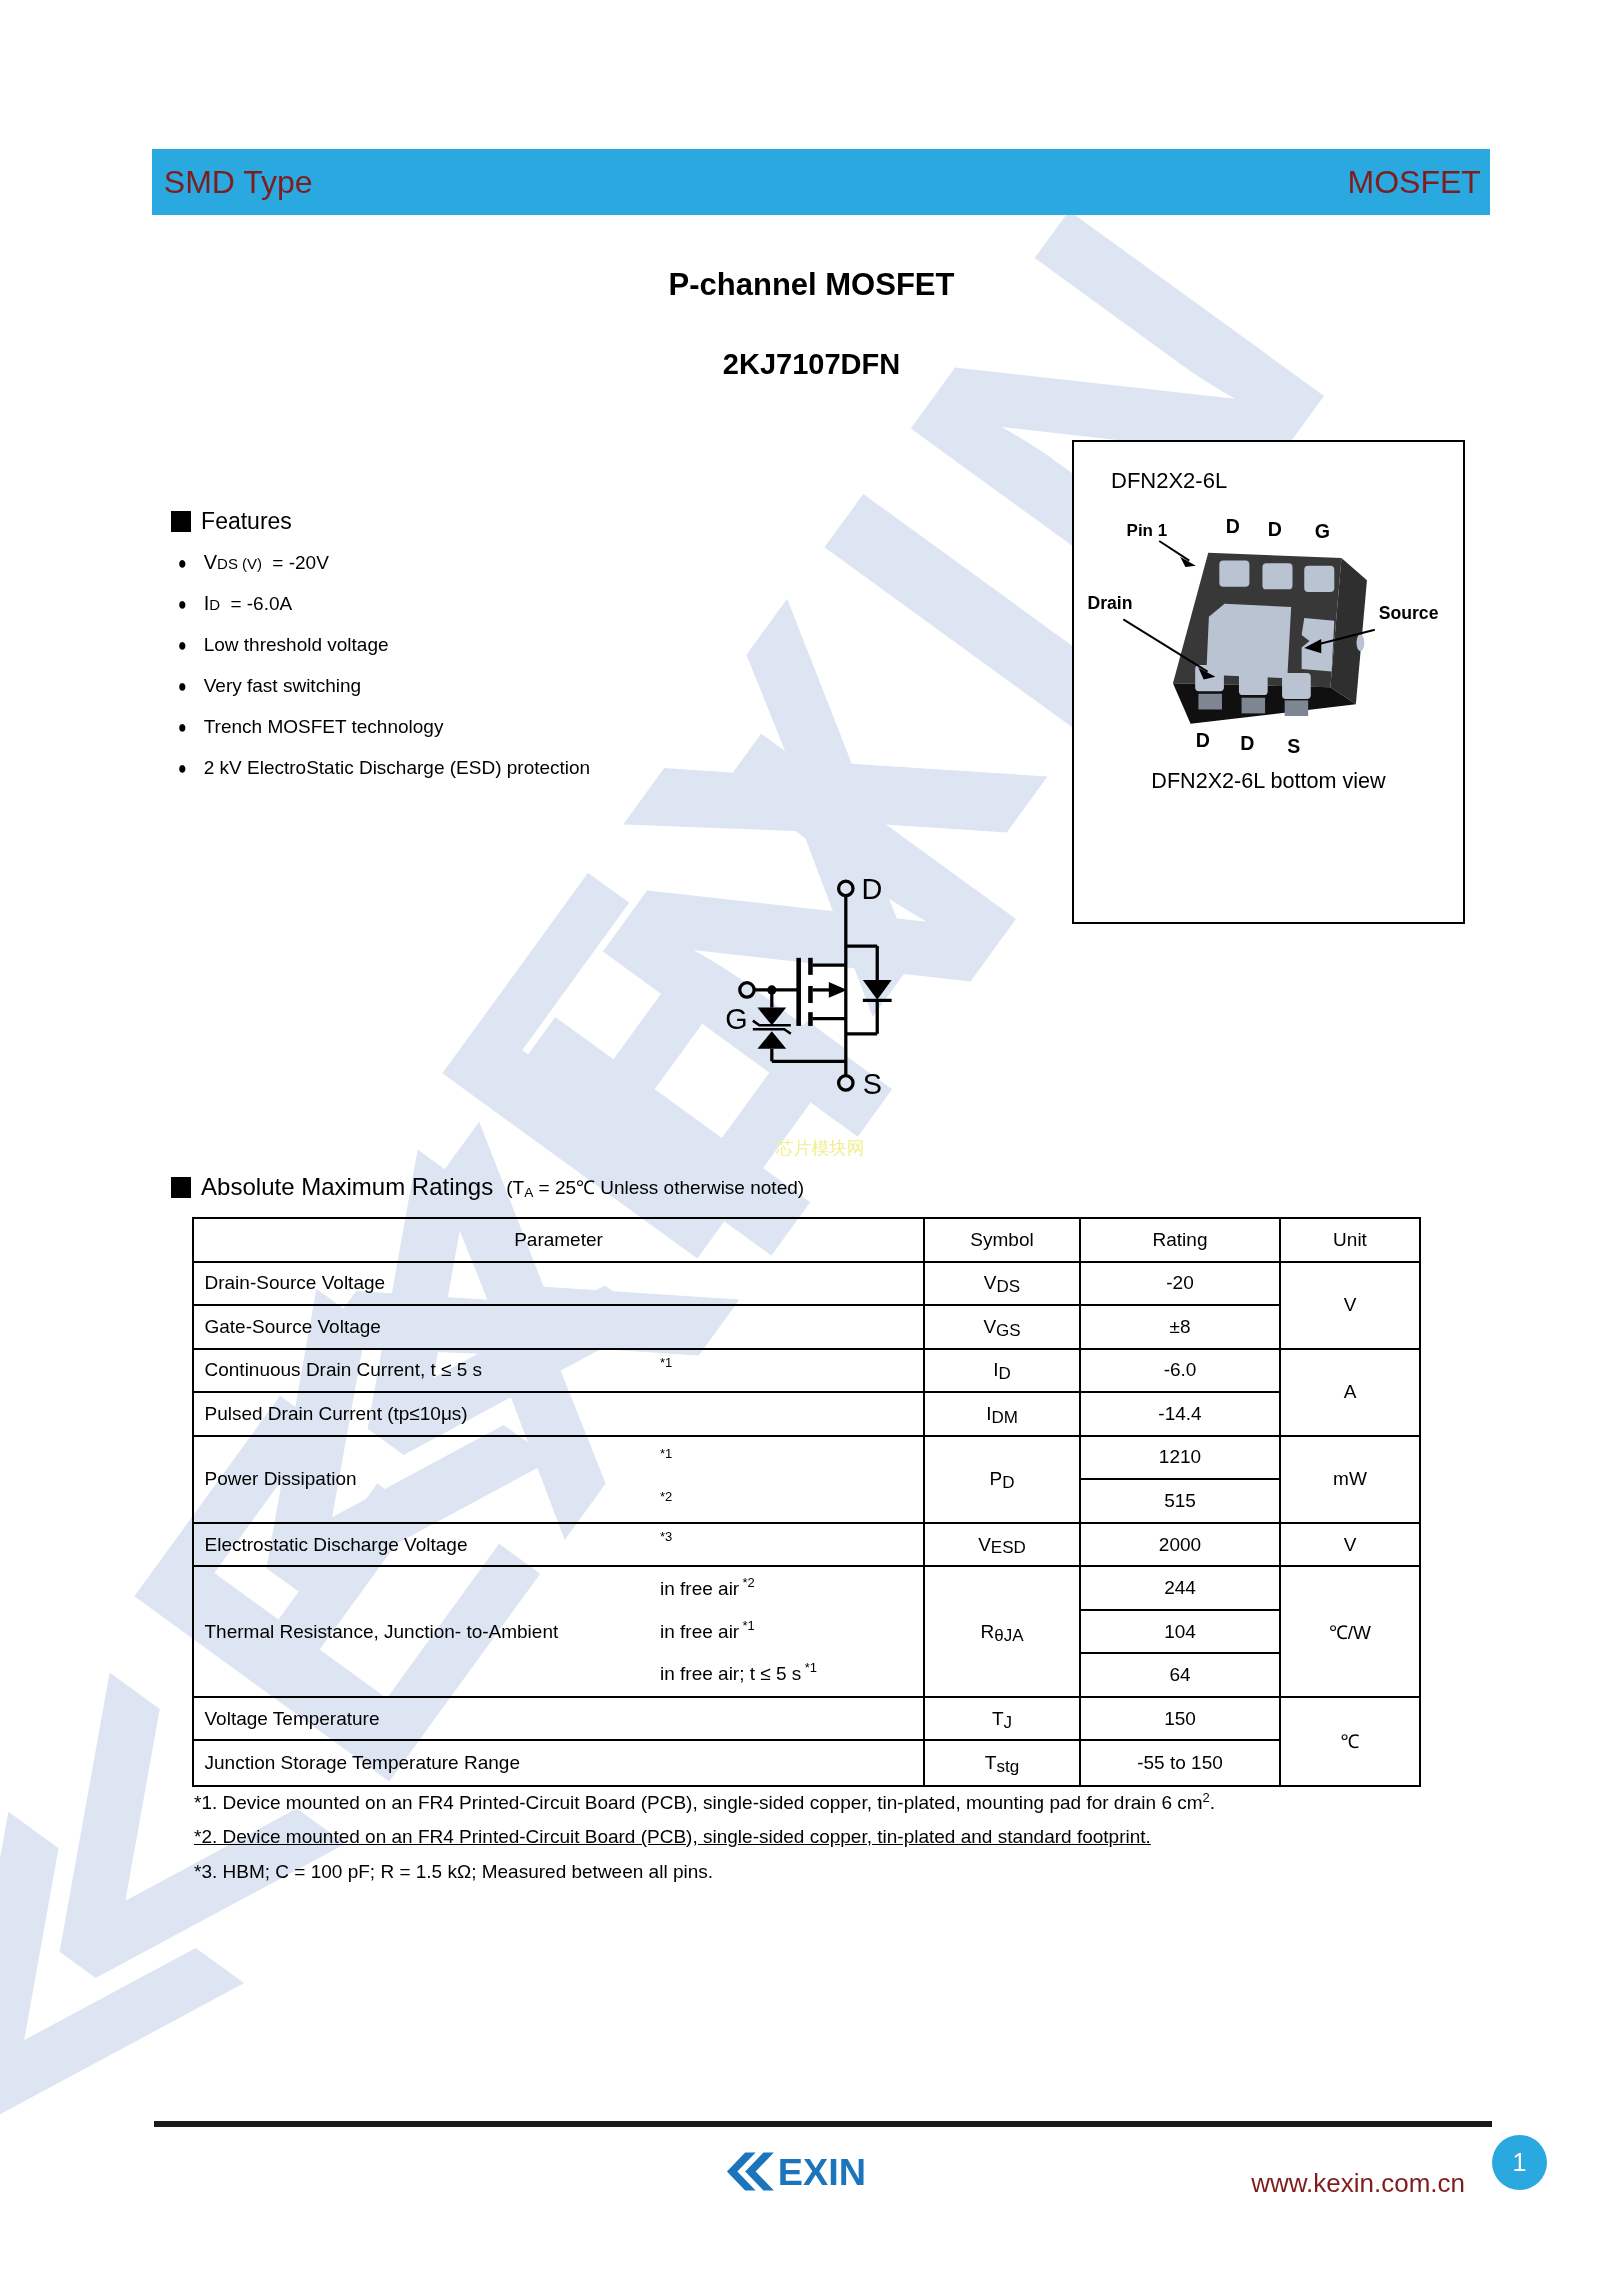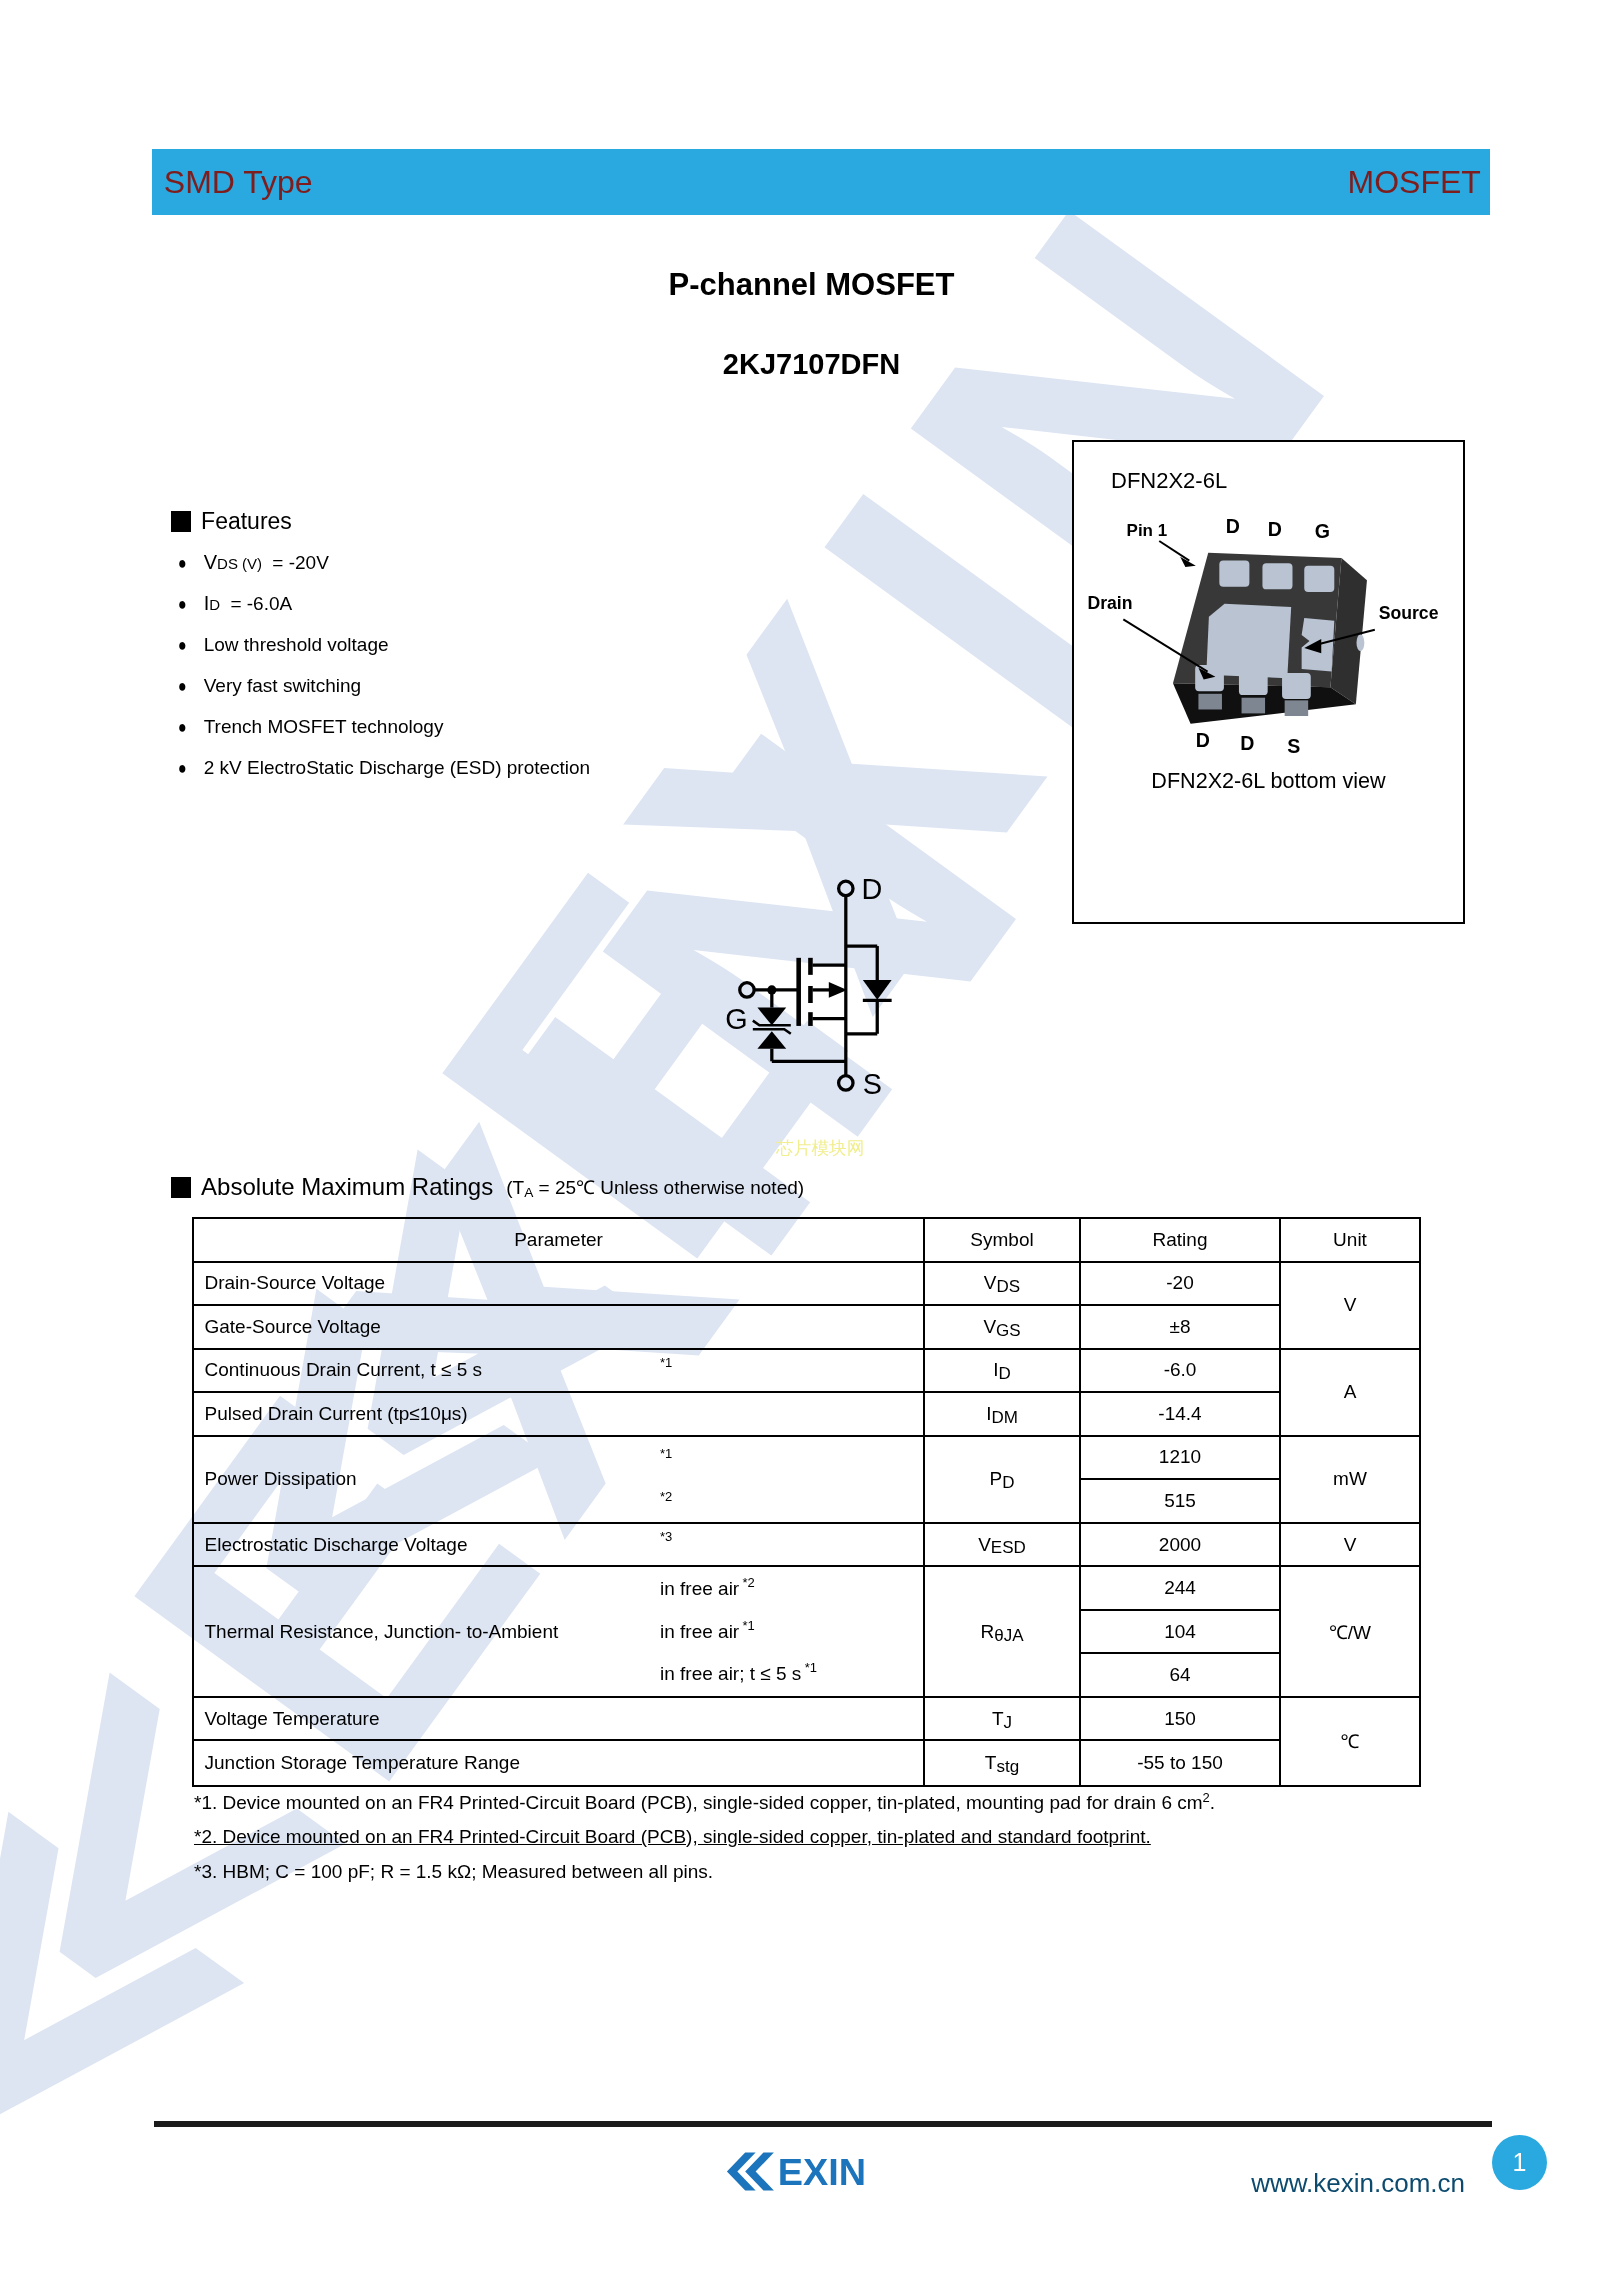--- a/index.html
+++ b/index.html
@@ -81,21 +81,21 @@
   #fn1{top:1792px;}
   #fn2{top:1826px;text-decoration:underline;}
   #fn3{top:1861px;}
   .fnsup{font-size:13px;position:relative;top:-7.2px;}
 
   
   #footer-rule{position:absolute;left:154px;top:2121px;width:1338px;height:5.9px;background:#1a1a1a;}
   #logo{position:absolute;left:723px;top:2151px;}
   #logo text{font-family:"Liberation Sans",sans-serif;font-weight:bold;}
   #footer-url{position:absolute;left:1112px;top:2168px;width:353px;text-align:right;
-      font-size:26px;color:#0c4a6e;}
+      font-size:26px;color:#7f1d1d;}
   #page-badge{position:absolute;left:1492px;top:2135px;width:55px;height:55px;border-radius:50%;
       background:#29a9e0;color:#fff;font-size:25px;display:flex;align-items:center;justify-content:center;}
 </style>
 </head>
 <body>
 
 <div id="page">
 
   <div class="wm" id="wm1">≪EXIN</div>
   <div class="wm" id="wm2">≪EXIN</div>

